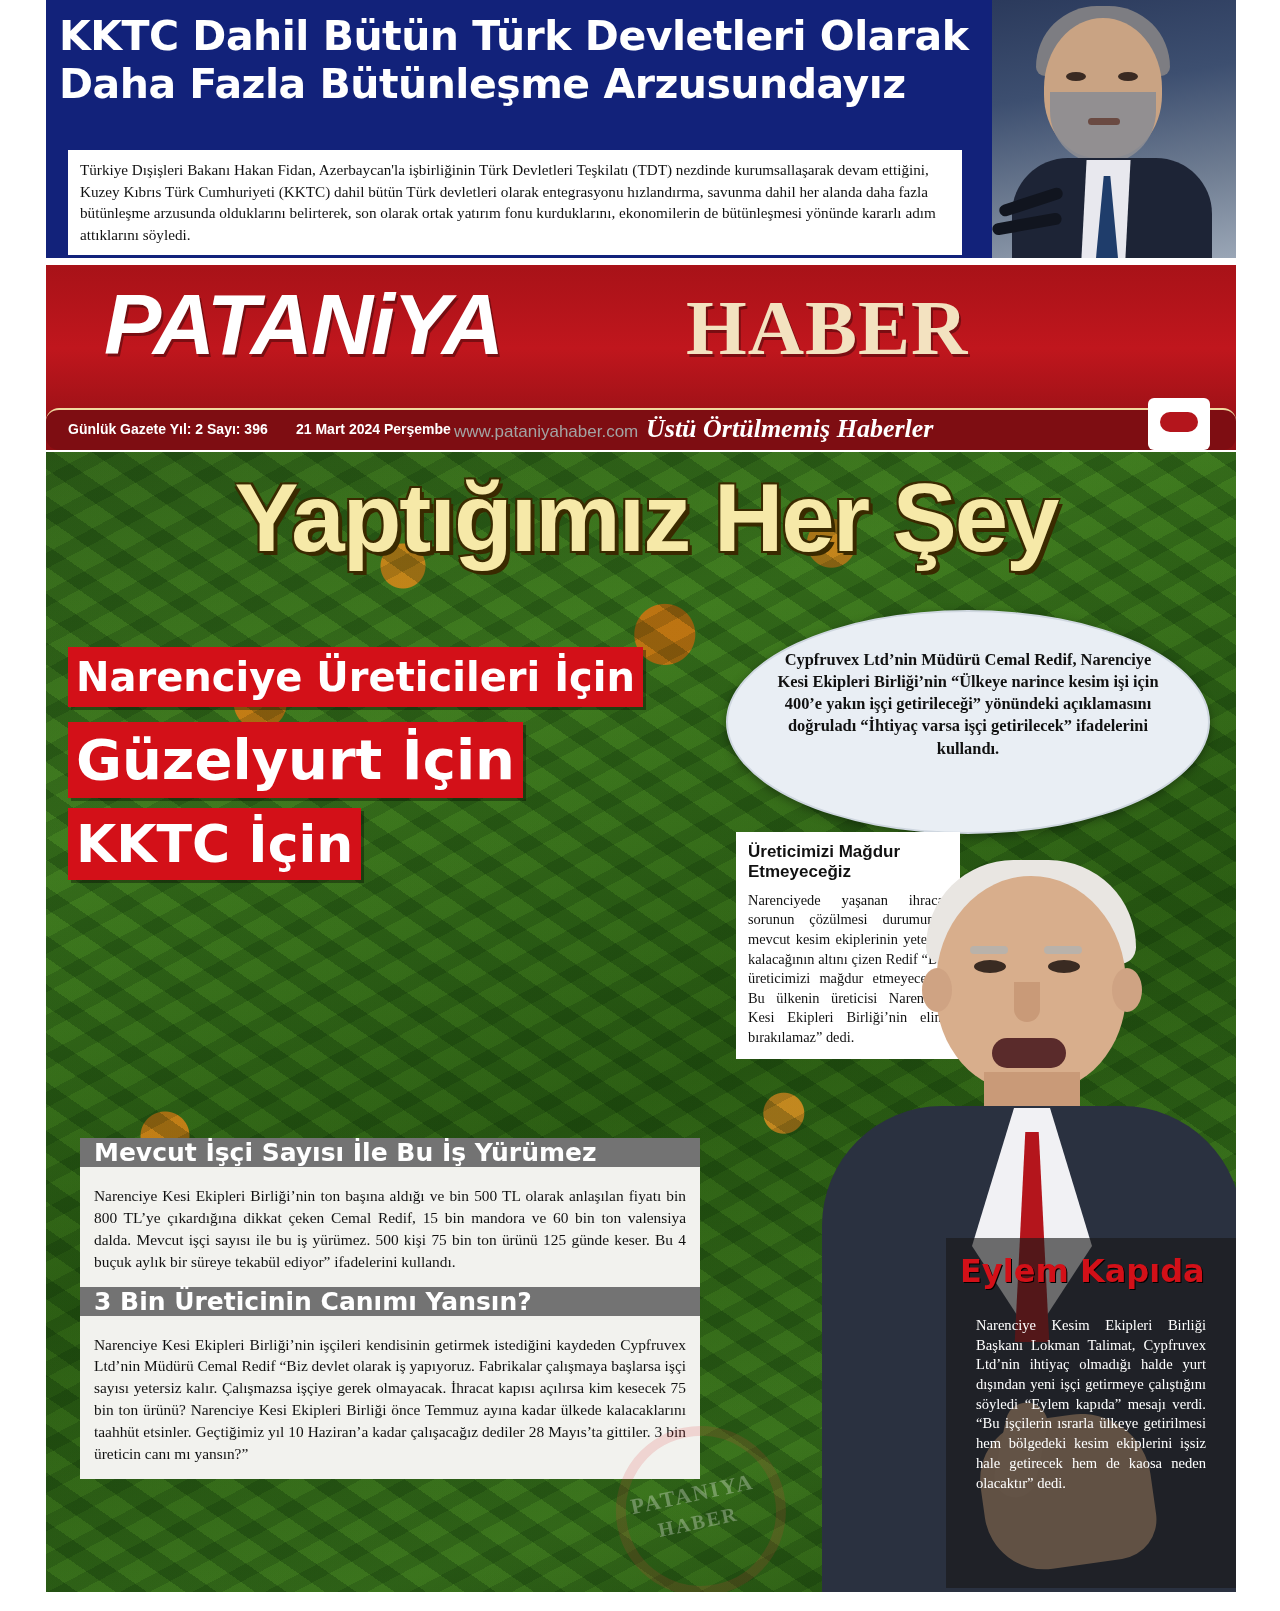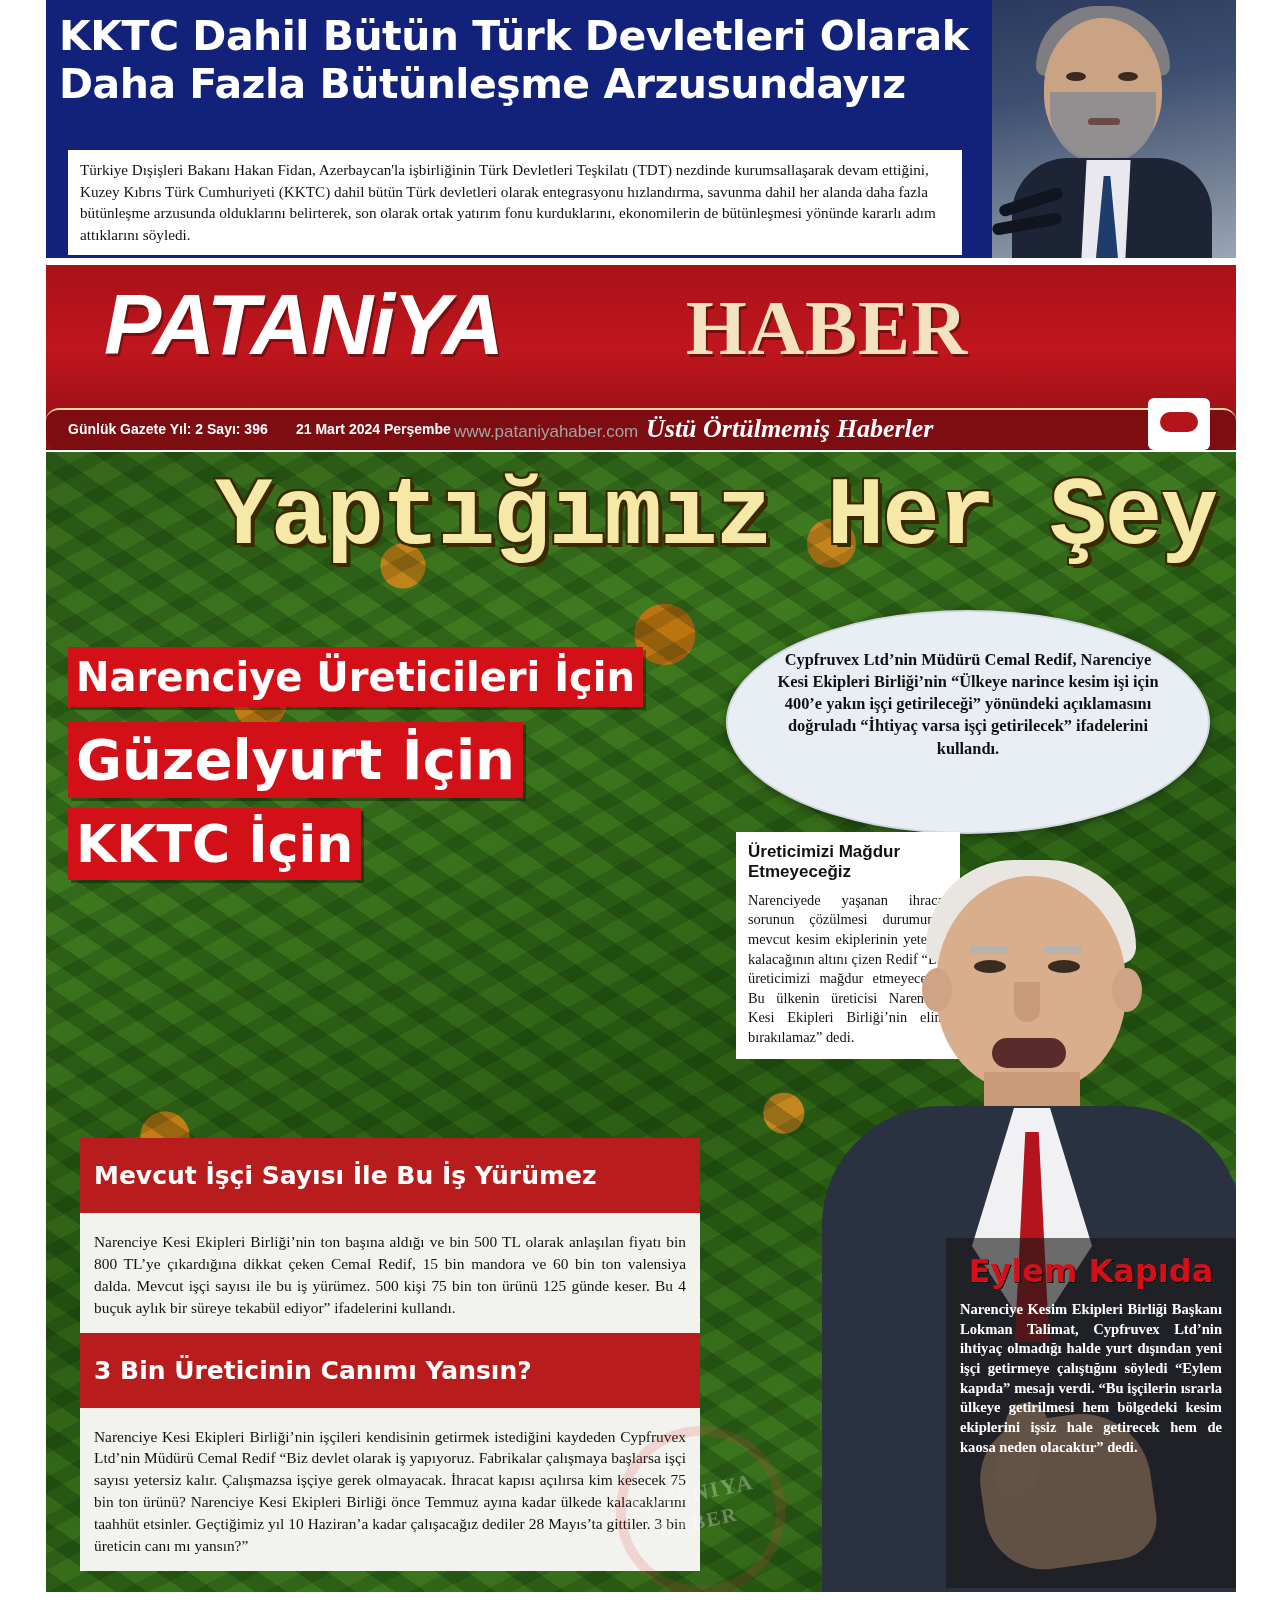--- a/index.html
+++ b/index.html
@@ -56,22 +56,22 @@
        radial-gradient(circle at 40% 72%,#e8720c 0 26px,transparent 27px),
        radial-gradient(circle at 62% 58%,#f08a1e 0 20px,transparent 21px),
        radial-gradient(circle at 24% 88%,#e9760f 0 22px,transparent 23px),
        linear-gradient(160deg,#2f5d18 0%,#3f7a1f 25%,#25520f 55%,#39701c 80%,#1d420b 100%);}
   .leafoverlay{position:absolute;inset:0;
      background:
        repeating-linear-gradient(35deg,rgba(20,60,12,.35) 0 18px,rgba(60,120,30,.18) 18px 40px),
        repeating-linear-gradient(-28deg,rgba(15,50,10,.22) 0 14px,rgba(80,150,40,.10) 14px 34px);}
 
   .headline{position:absolute;left:30px;top:18px;width:1140px;font-size:96px;line-height:1;font-weight:bold;
-     color:#f6e9a8;font-family:Liberation Mono, monospace;letter-spacing:-2px;
-     text-shadow:4px 4px 0 #3a2a00,-2px -2px 0 #3a2a00,2px -2px 0 #3a2a00,-2px 2px 0 #3a2a00;text-align:right;}
+     color:#f6e9a8;font-family:Liberation Sans, sans-serif;letter-spacing:-2px;
+     text-shadow:4px 4px 0 #3a2a00,-2px -2px 0 #3a2a00,2px -2px 0 #3a2a00,-2px 2px 0 #3a2a00;text-align:center;}
 
   .kick{position:absolute;background:#d31018;color:#fff;font-weight:bold;font-family:"DejaVu Sans","Liberation Sans",sans-serif;
      line-height:1;padding:10px 8px;box-shadow:3px 3px 0 rgba(0,0,0,.35);}
   .kick1{left:22px;top:195px;font-size:40px;}
   .kick2{left:22px;top:270px;font-size:56px;}
   .kick3{left:22px;top:356px;font-size:52px;}
 
   .bubble{position:absolute;left:680px;top:158px;width:480px;height:220px;background:#e9eef4;border-radius:50%;
      border:2px solid #cfd7e0;box-shadow:0 3px 10px rgba(0,0,0,.35);}
   .bubble p{margin:3px;padding:34px 44px 0 44px;text-align:center;font-size:16.4px;line-height:1.35;color:#111;
@@ -98,27 +98,27 @@
   .portrait .neck{position:absolute;left:198px;top:216px;width:96px;height:60px;background:#c99a78;}
   .portrait .suit{position:absolute;left:36px;top:250px;width:420px;height:486px;background:#2a3140;border-radius:120px 120px 0 0;}
   .portrait .shirt{position:absolute;left:186px;top:252px;width:120px;height:230px;background:#f1f1f4;clip-path:polygon(35% 0,65% 0,100% 60%,50% 100%,0 60%);}
   .portrait .tie{position:absolute;left:222px;top:276px;width:48px;height:210px;background:#b4151c;clip-path:polygon(36% 0,64% 0,86% 100%,14% 100%);}
   .portrait .hand{position:absolute;left:196px;top:560px;width:170px;height:150px;border-radius:60px 70px 40px 60px;background:#d8ae8c;transform:rotate(-8deg);}
   .portrait .finger{position:absolute;left:214px;top:546px;width:42px;height:96px;border-radius:22px;background:#dcb390;transform:rotate(12deg);}
 
   
   .eylem{position:absolute;left:900px;top:786px;width:290px;height:350px;background:rgba(25,25,25,.62);}
   .eylem h3{margin:0;padding:14px 14px 6px 14px;color:#d31018;font-size:32px;font-weight:bold;
-     font-family:"DejaVu Sans","Liberation Sans",sans-serif;text-shadow:1px 1px 0 #000;text-align:center;}
-  .eylem p{margin:0;padding:4px 14px 12px 14px;color:#ffffff;font-size:14.6px;line-height:1.35;
-     font-family:"Liberation Serif",serif;text-align:justify;font-weight:bold;}
+     font-family:"DejaVu Sans","Liberation Sans",sans-serif;text-shadow:1px 1px 0 #000;}
+  .eylem p{margin:16px;padding:4px 14px 12px 14px;color:#ffffff;font-size:14.6px;line-height:1.35;
+     font-family:"Liberation Serif",serif;text-align:justify;font-weight:normal;}
 
   
   .lowbox{position:absolute;left:34px;top:686px;width:620px;background:#f2f2ee;}
-  .sechead{background:#b91c1c;color:#ffffff;font-size:25px;font-weight:bold;padding:23px 14px;
+  .sechead{background:#737373;color:#ffffff;font-size:25px;font-weight:bold;padding:0 14px;
      font-family:"DejaVu Sans","Liberation Sans",sans-serif;}
   .sectext{padding:18px 14px 14px 14px;font-size:15.4px;line-height:1.42;color:#111;
      font-family:Liberation Serif, serif;text-align:justify;background:#f2f2ee;}
 
   
   .watermark{position:absolute;left:540px;top:985px;width:220px;height:150px;opacity:.30;color:#fff;
      font-family:"Liberation Serif",serif;transform:rotate(-12deg);text-align:center;}
   .watermark .ring{position:absolute;left:30px;top:-10px;width:150px;height:150px;border-radius:50%;border:10px solid rgba(220,60,60,.55);}
   .watermark .w1{position:relative;top:44px;font-size:22px;letter-spacing:2px;font-weight:bold;}
   .watermark .w2{position:relative;top:48px;font-size:20px;letter-spacing:2px;font-weight:bold;}

